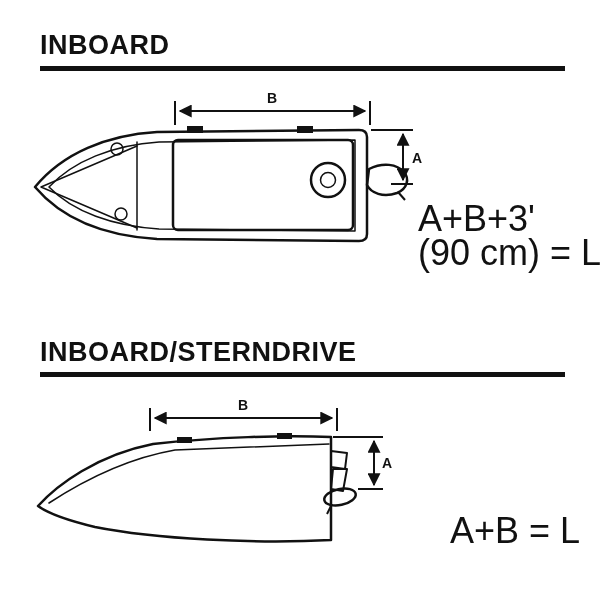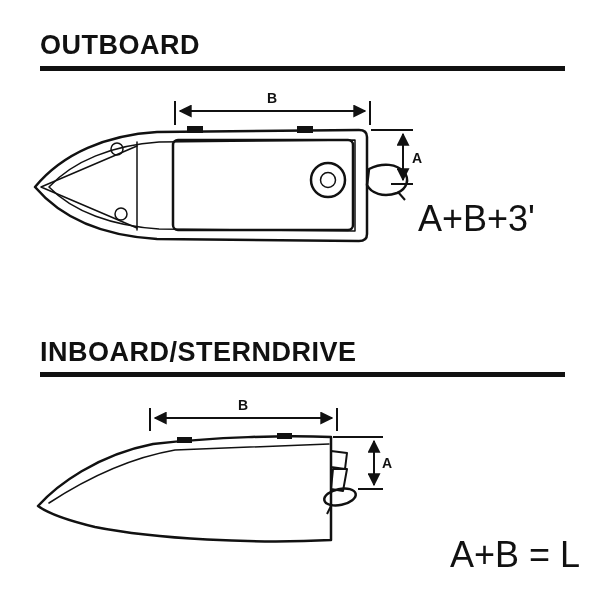--- a/index.html
+++ b/index.html
@@ -25,21 +25,21 @@
     font-family:"Liberation Sans","DejaVu Sans",sans-serif;
     font-weight:bold;fill:#111111;
   }
   .ink-line{stroke:#111111;fill:none;}
 </style>
 </head>
 <body>
 
 <div id="page">
 
-  <div class="title" style="top:30px;">OUTBOARD</div>
+  <div class="title" style="top:30px;">INBOARD</div>
   <div class="rule" style="top:66px;"></div>
 
   <svg class="diagram" style="top:83px;" width="400" height="210" viewBox="0 0 400 210">
     <defs>
       <marker id="ob-arr" viewBox="0 0 10 10" refX="9" refY="5" markerWidth="6.5" markerHeight="6.5" orient="auto-start-reverse">
         <path d="M0,0 L10,5 L0,10 z" fill="#111111"></path>
       </marker>
     </defs>
 
     <g>
@@ -71,20 +71,21 @@
     <g>
       <line class="ink-line" x1="346" y1="47" x2="388" y2="47" stroke-width="2"></line>
       <line class="ink-line" x1="366" y1="101" x2="388" y2="101" stroke-width="2"></line>
       <line class="ink-line" x1="378" y1="51" x2="378" y2="97" stroke-width="2" marker-start="url(#ob-arr)" marker-end="url(#ob-arr)"></line>
       <text x="387" y="80" text-anchor="start" font-size="14">A</text>
     </g>
   </svg>
 
   <div class="formula" style="left:418px;top:202px;">
     <div>A+B+3'</div>
+    <div>(90 cm) = L</div>
   </div>
 
   <div class="title" style="top:337px;">INBOARD/STERNDRIVE</div>
   <div class="rule" style="top:372px;"></div>
 
   <svg class="diagram" style="top:393px;" width="400" height="170" viewBox="0 0 400 170">
     <defs>
       <marker id="ib-arr" viewBox="0 0 10 10" refX="9" refY="5" markerWidth="6.5" markerHeight="6.5" orient="auto-start-reverse">
         <path d="M0,0 L10,5 L0,10 z" fill="#111111"></path>
       </marker>
@@ -112,15 +113,15 @@
     </g>
 
     <g>
       <line class="ink-line" x1="308" y1="44" x2="358" y2="44" stroke-width="2"></line>
       <line class="ink-line" x1="333" y1="96" x2="358" y2="96" stroke-width="2"></line>
       <line class="ink-line" x1="349" y1="48" x2="349" y2="92" stroke-width="2" marker-start="url(#ib-arr)" marker-end="url(#ib-arr)"></line>
       <text x="357" y="75" text-anchor="start" font-size="14">A</text>
     </g>
   </svg>
 
-  <div class="formula" style="left:450px;top:514px;margin-top:24px;">A+B = L</div>
+  <div class="formula" style="left:450px;top:514px;">A+B = L</div>
 
 </div>
 
 </body></html>

